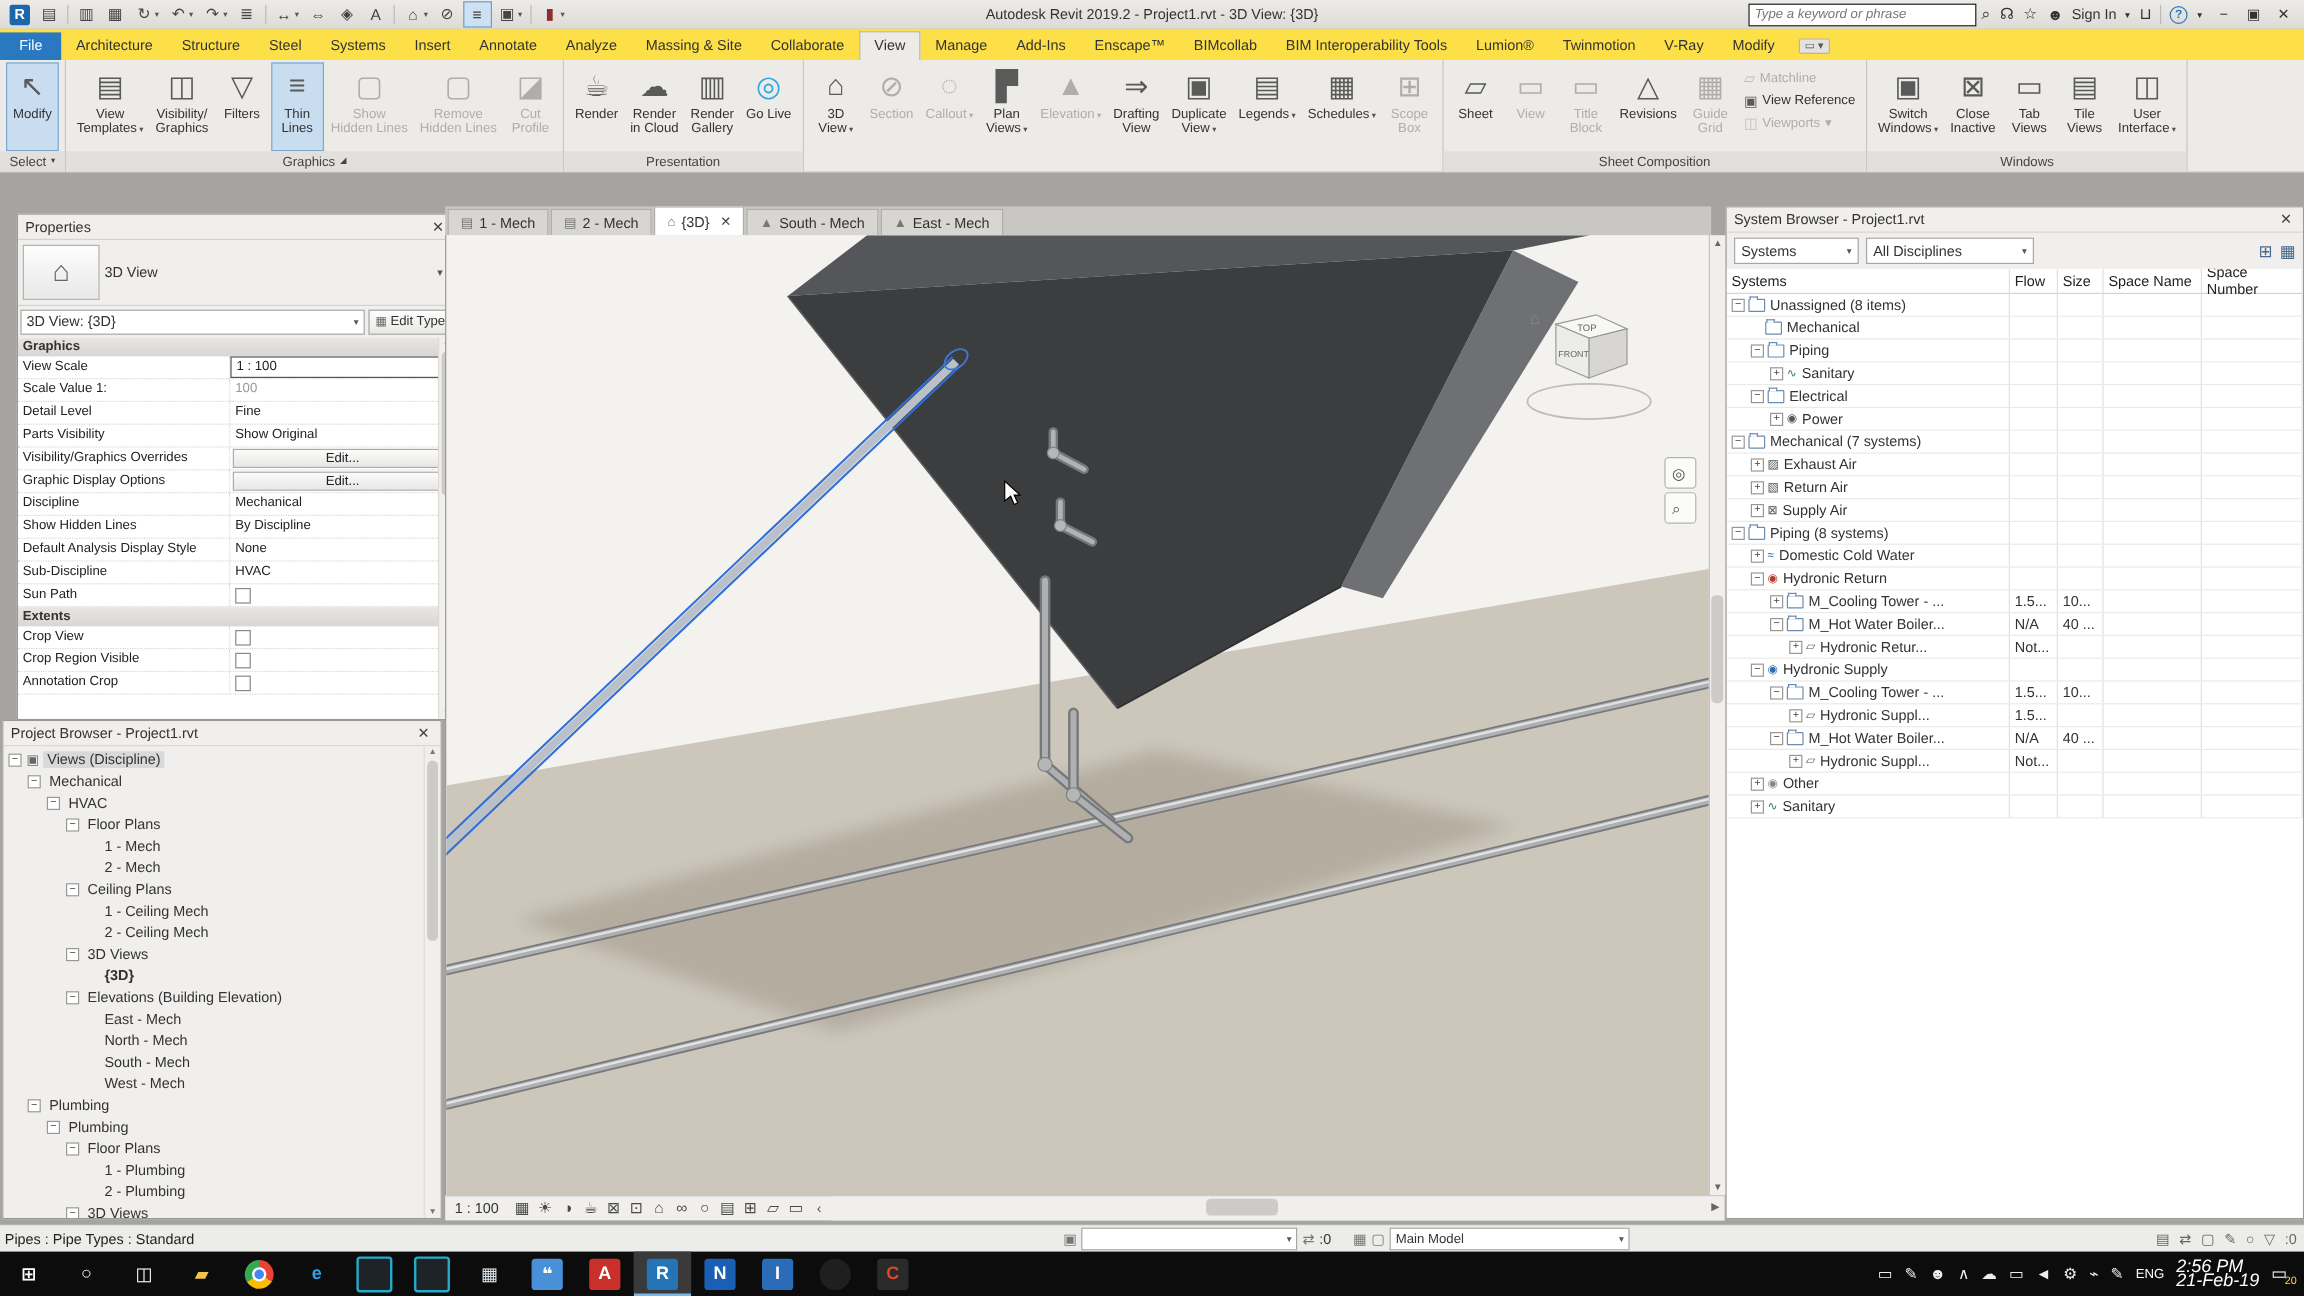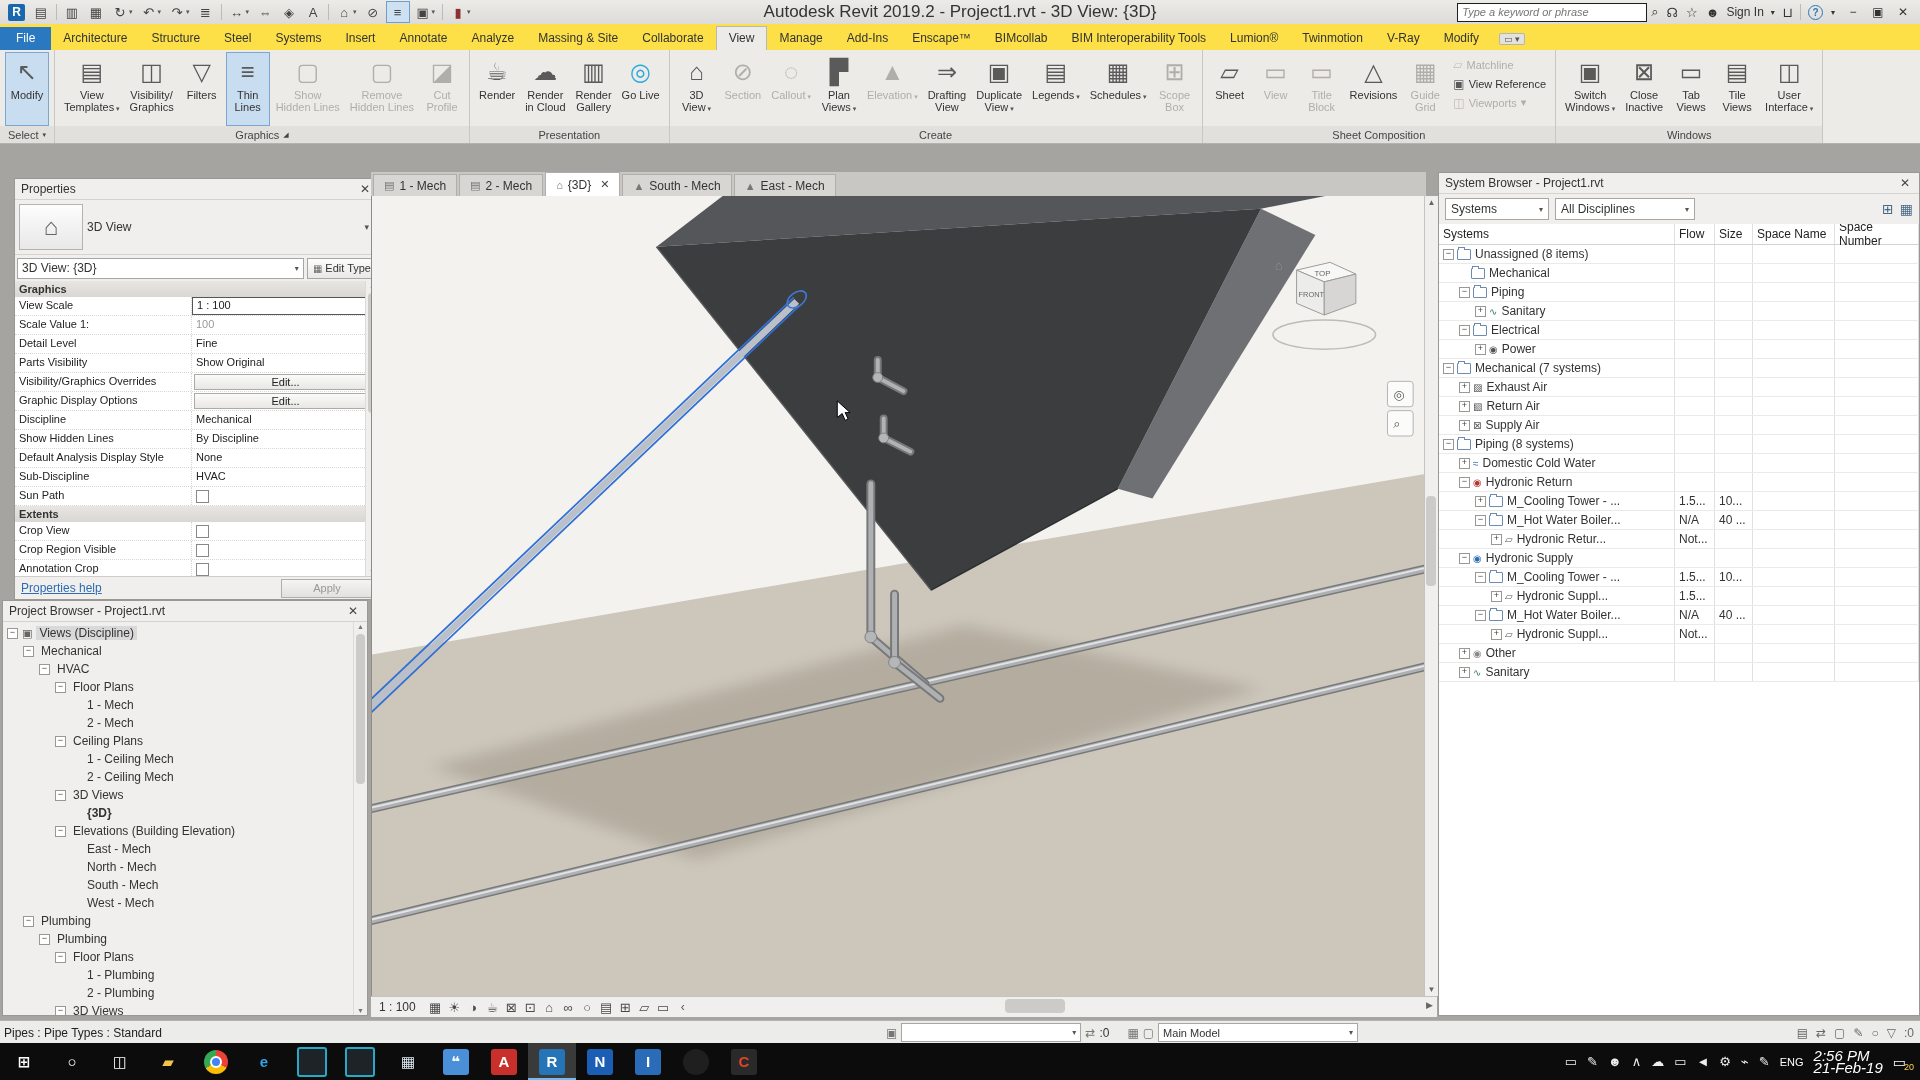--- a/index.html
+++ b/index.html
@@ -8,21 +8,21 @@
 
   
   #titlebar{position:absolute;left:0;top:0;width:1920px;height:24px;background:linear-gradient(#ecebe8,#dddbd7);display:flex;align-items:center;}
   .qat{display:flex;align-items:center;padding-left:4px;}
   .qbtn{display:flex;align-items:center;height:20px;padding:0 3px;margin:0 1px;color:#444;font-size:13px;cursor:default;}
   .qbtn .g{width:16px;text-align:center;}
   .qbtn.logo .g{background:#1b67ad;color:#fff;font-weight:bold;border-radius:2px;font-size:12px;width:17px;height:17px;line-height:17px;}
   .qbtn.hl{background:#cde1f3;border:1px solid #6f9fcb;}
   .qbtn .arr{font-size:7px;color:#555;margin-left:1px;}
   .qsep{width:1px;height:16px;background:#bbb;margin:0 3px;}
-  #tb-title{position:absolute;left:0;right:0;text-align:center;font-size:17px;color:#333;pointer-events:none;}
+  #tb-title{position:absolute;left:0;right:0;text-align:center;font-size:12px;color:#333;pointer-events:none;}
   .tb-right{position:absolute;right:6px;top:1px;display:flex;align-items:center;height:22px;}
   #tb-search{width:180px;height:17px;border:1px solid #1d1d1d;background:#fff;font-style:italic;font-size:11px;color:#777;padding:0 4px;font-family:"Liberation Sans",sans-serif;}
   .tbi{margin:0 4px;color:#333;font-size:13px;}
   .tbi.q{border:1px solid #2d76b9;color:#2d76b9;border-radius:50%;width:13px;height:13px;line-height:13px;text-align:center;font-size:10px;font-weight:bold;}
   #signin-label{font-size:12px;margin:0 3px;}
   .winbtn{width:22px;text-align:center;color:#333;font-size:12px;margin-left:3px;}
 
   
   #tabstrip{position:absolute;left:0;top:24px;width:1920px;height:26px;background:#fde047;display:flex;align-items:flex-end;}
   .rtab{padding:4px 12px 5px;font-size:12px;color:#333;cursor:default;}
@@ -378,21 +378,20 @@
           <div class="rbtn">
             <div class="rico">▦</div>
             <div class="rlbl">Schedules<span class="arr"> ▾</span></div>
           </div>
           <div class="rbtn dis">
             <div class="rico">⊞</div>
             <div class="rlbl">Scope
 Box</div>
           </div>
         </div>
-        <div class="rplabel">Create</div>
       </div>
       <div class="rpanel">
         <div class="rbtns">
           <div class="rbtn">
             <div class="rico">▱</div>
             <div class="rlbl">Sheet</div>
           </div>
           <div class="rbtn dis">
             <div class="rico">▭</div>
             <div class="rlbl">View</div>
@@ -543,24 +542,20 @@
         <div class="prow">
           <div class="plbl">Annotation Crop</div>
           <div class="pval"><span class="cb"></span></div>
         </div>
         <div class="pal-scroll">
           <span class="sa" style="top: 1px;">▲</span>
           <div class="th" style="top: 12px; height: 120px;"></div>
           <span class="sa" style="bottom: 1px;">▼</span>
         </div>
       </div>
-    <div id="prop-foot">
-      <span id="props-help">Properties help</span>
-      <div id="apply-btn">Apply</div>
-    </div>
   </div>
 
   <div class="palette" id="projbrowser">
     <div class="pal-title">
       <span>Project Browser - Project1.rvt</span>
       <span class="x">✕</span>
     </div>
     <div id="pb-tree">
       <div class="pal-scroll">
         <span class="sa" style="top:1px">▲</span>

